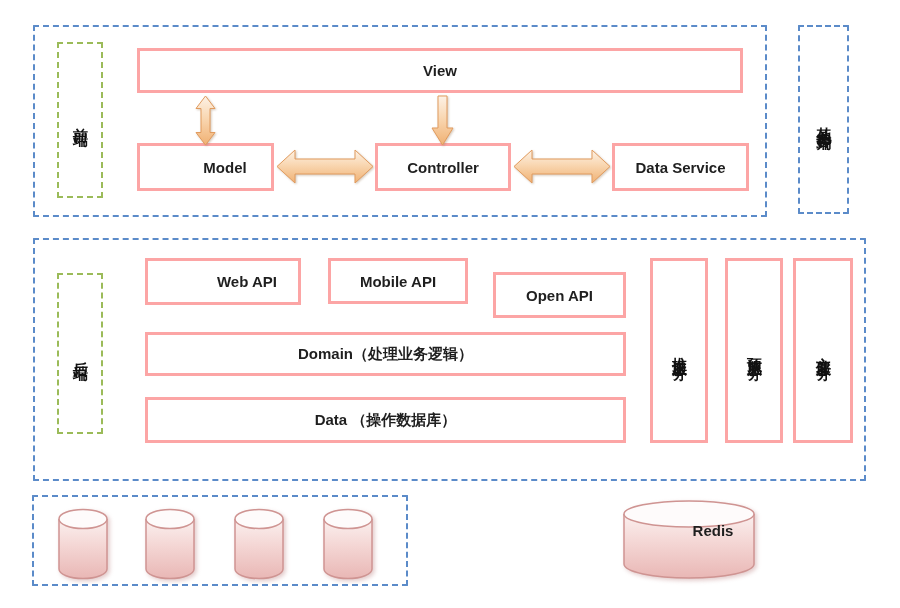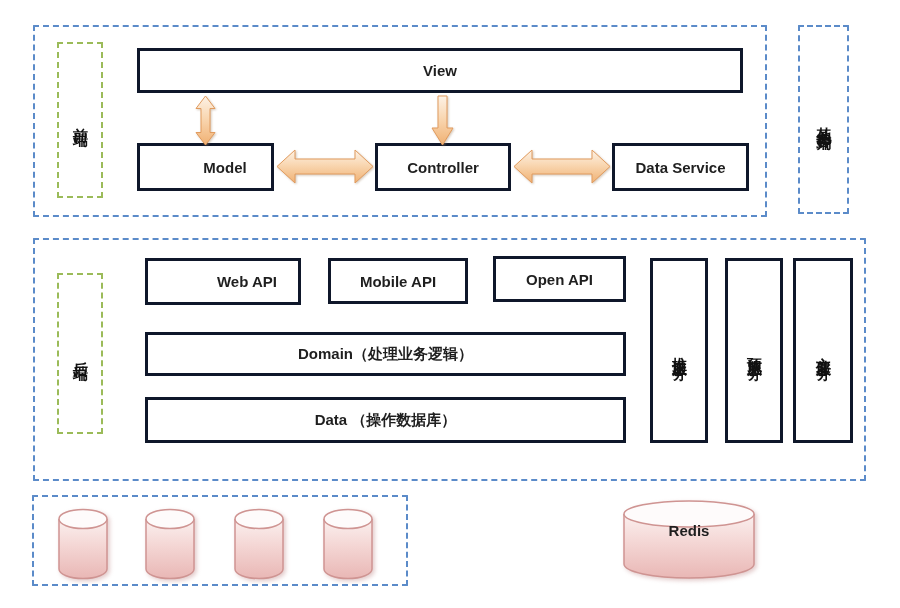--- a/index.html
+++ b/index.html
@@ -4,35 +4,35 @@
 <style>
   html,body { margin:0; padding:0; background:#ffffff; }
   .canvas {
     position:relative; width:900px; height:608px; background:#ffffff;
     font-family:"Liberation Sans", sans-serif; overflow:hidden;
   }
   .abs { position:absolute; box-sizing:border-box; }
   .dash-blue { border:2px dashed #5b8bc9; border-radius:1px; }
   .dash-green { border:2px dashed #9bbb59; }
   .gbox {
-    border:3px solid #0f172a; background:#ffffff;
+    border:3px solid #fca5a5; background:#ffffff;
     display:flex; align-items:center; justify-content:center;
     font-weight:bold; font-size:15px; color:#1f1f1f;
     text-align:left; white-space:nowrap;
   }
   .vwrap { display:flex; align-items:center; justify-content:center; }
   .vtext {
     writing-mode:vertical-rl; text-orientation:upright;
     font-weight:bold; font-size:15px; color:#111111; letter-spacing:4px;
   }
   .arrow svg { display:block; filter:drop-shadow(1px 1.5px 1px rgba(160,130,100,0.45)); }
   .cyl svg { display:block; filter:drop-shadow(2px 2px 2px rgba(185,125,125,0.40)); }
   .cyl-label {
     position:absolute; left:0; top:22px; width:100%;
-    text-align:center; font-weight:bold; font-size:15px; color:#1f1f1f;
+    text-align:center; font-weight:bold; font-size:15px; color:#1f1f1f;padding-left:24px;
   }
 </style>
 </head>
 <body>
 
 <div class="canvas">
 
   <svg width="0" height="0" style="position:absolute" aria-hidden="true">
     <defs>
       <linearGradient id="gradOrange" x1="0" y1="0" x2="0" y2="1">
@@ -105,21 +105,21 @@
   </div>
 
   <div class="abs gbox" style="left:145px; top:258px; width:156px; height:47px;padding-left:48px;">
     <span>Web API</span>
   </div>
 
   <div class="abs gbox" style="left:328px; top:258px; width:140px; height:46px;">
     <span>Mobile API</span>
   </div>
 
-  <div class="abs gbox" style="left:493px; top:256px; width:133px; height:46px;">
+  <div class="abs gbox" style="left:493px; top:272px; width:133px; height:46px;">
     <span>Open API</span>
   </div>
 
   <div class="abs gbox" style="left:145px; top:332px; width:481px; height:44px;">
     <span>Domain（处理业务逻辑）</span>
   </div>
 
   <div class="abs gbox" style="left:145px; top:397px; width:481px; height:46px;">
     <span>Data （操作数据库）</span>
   </div>

